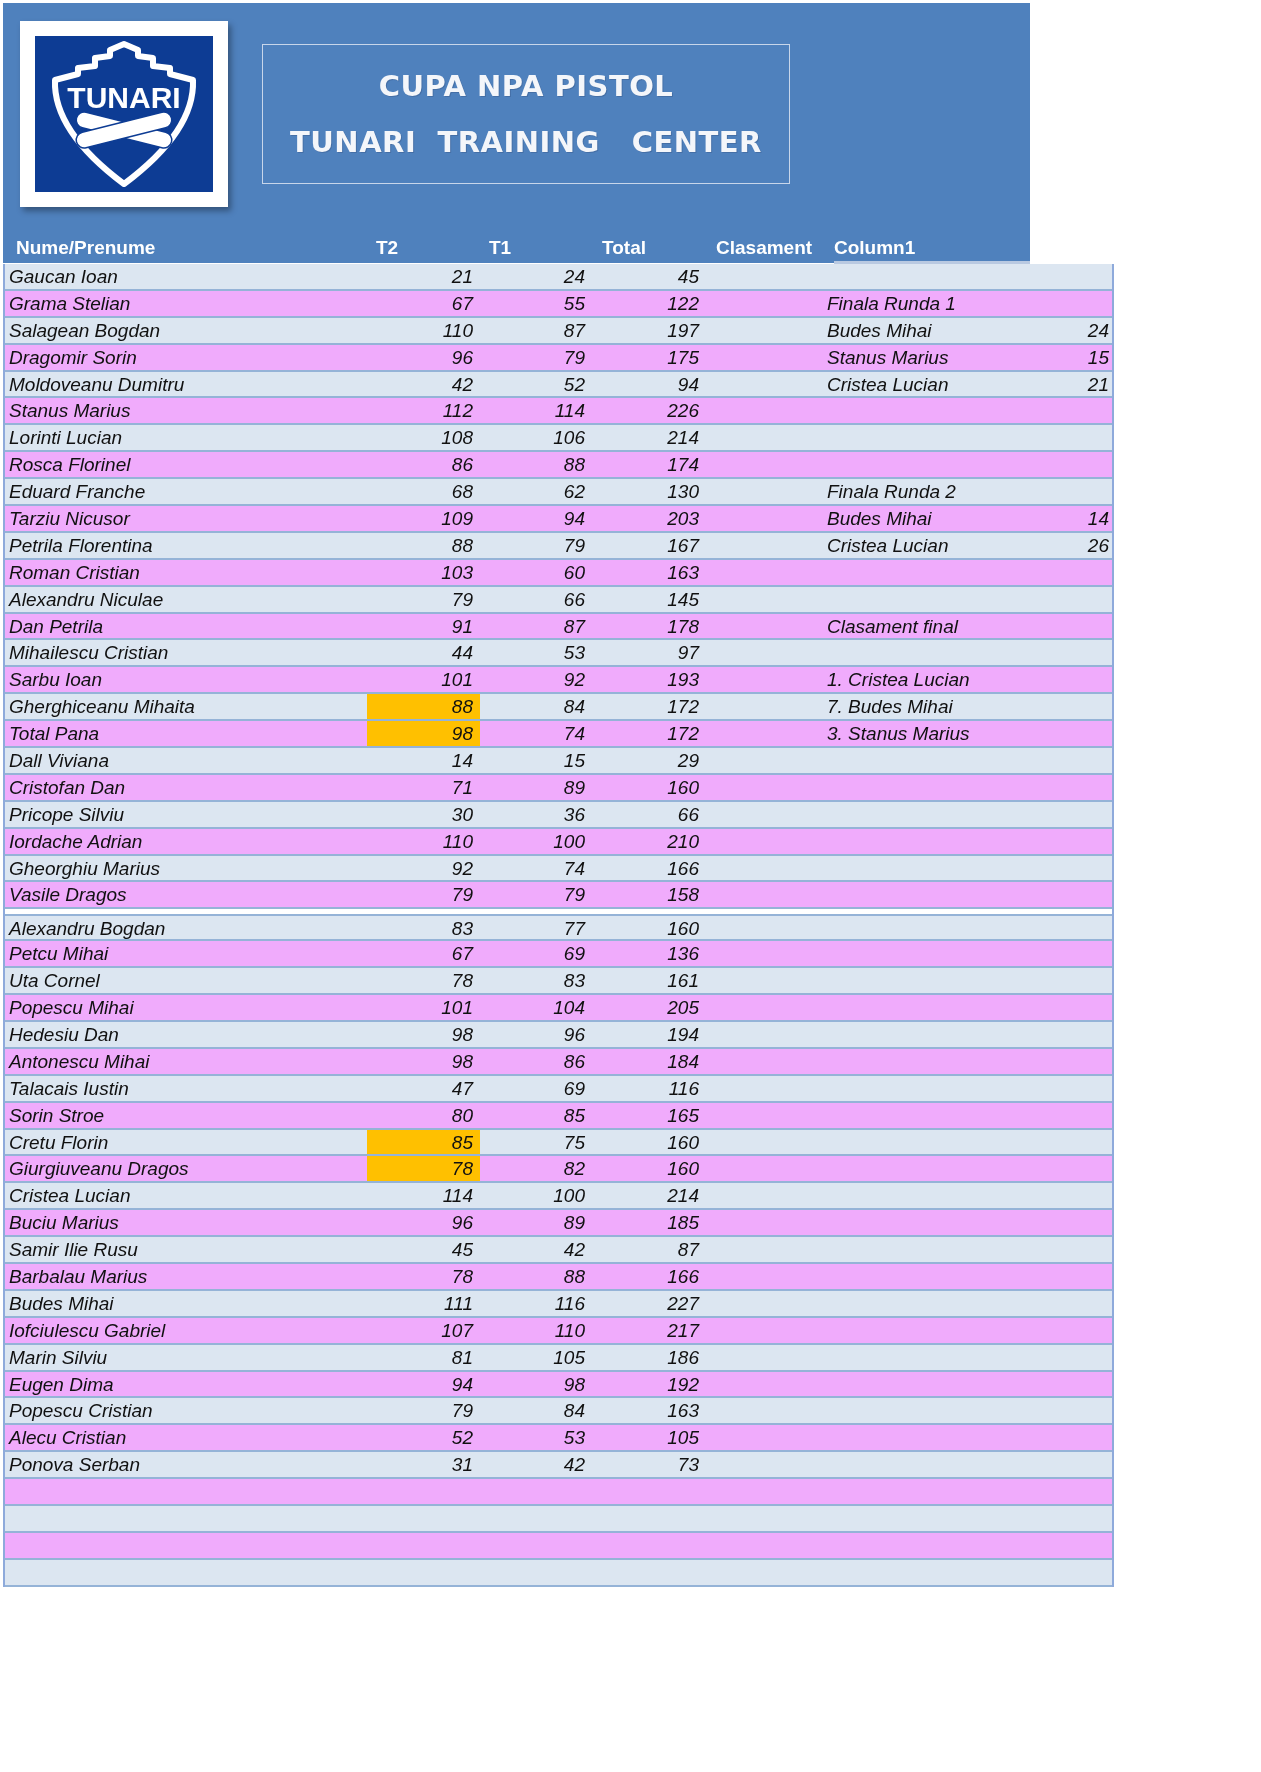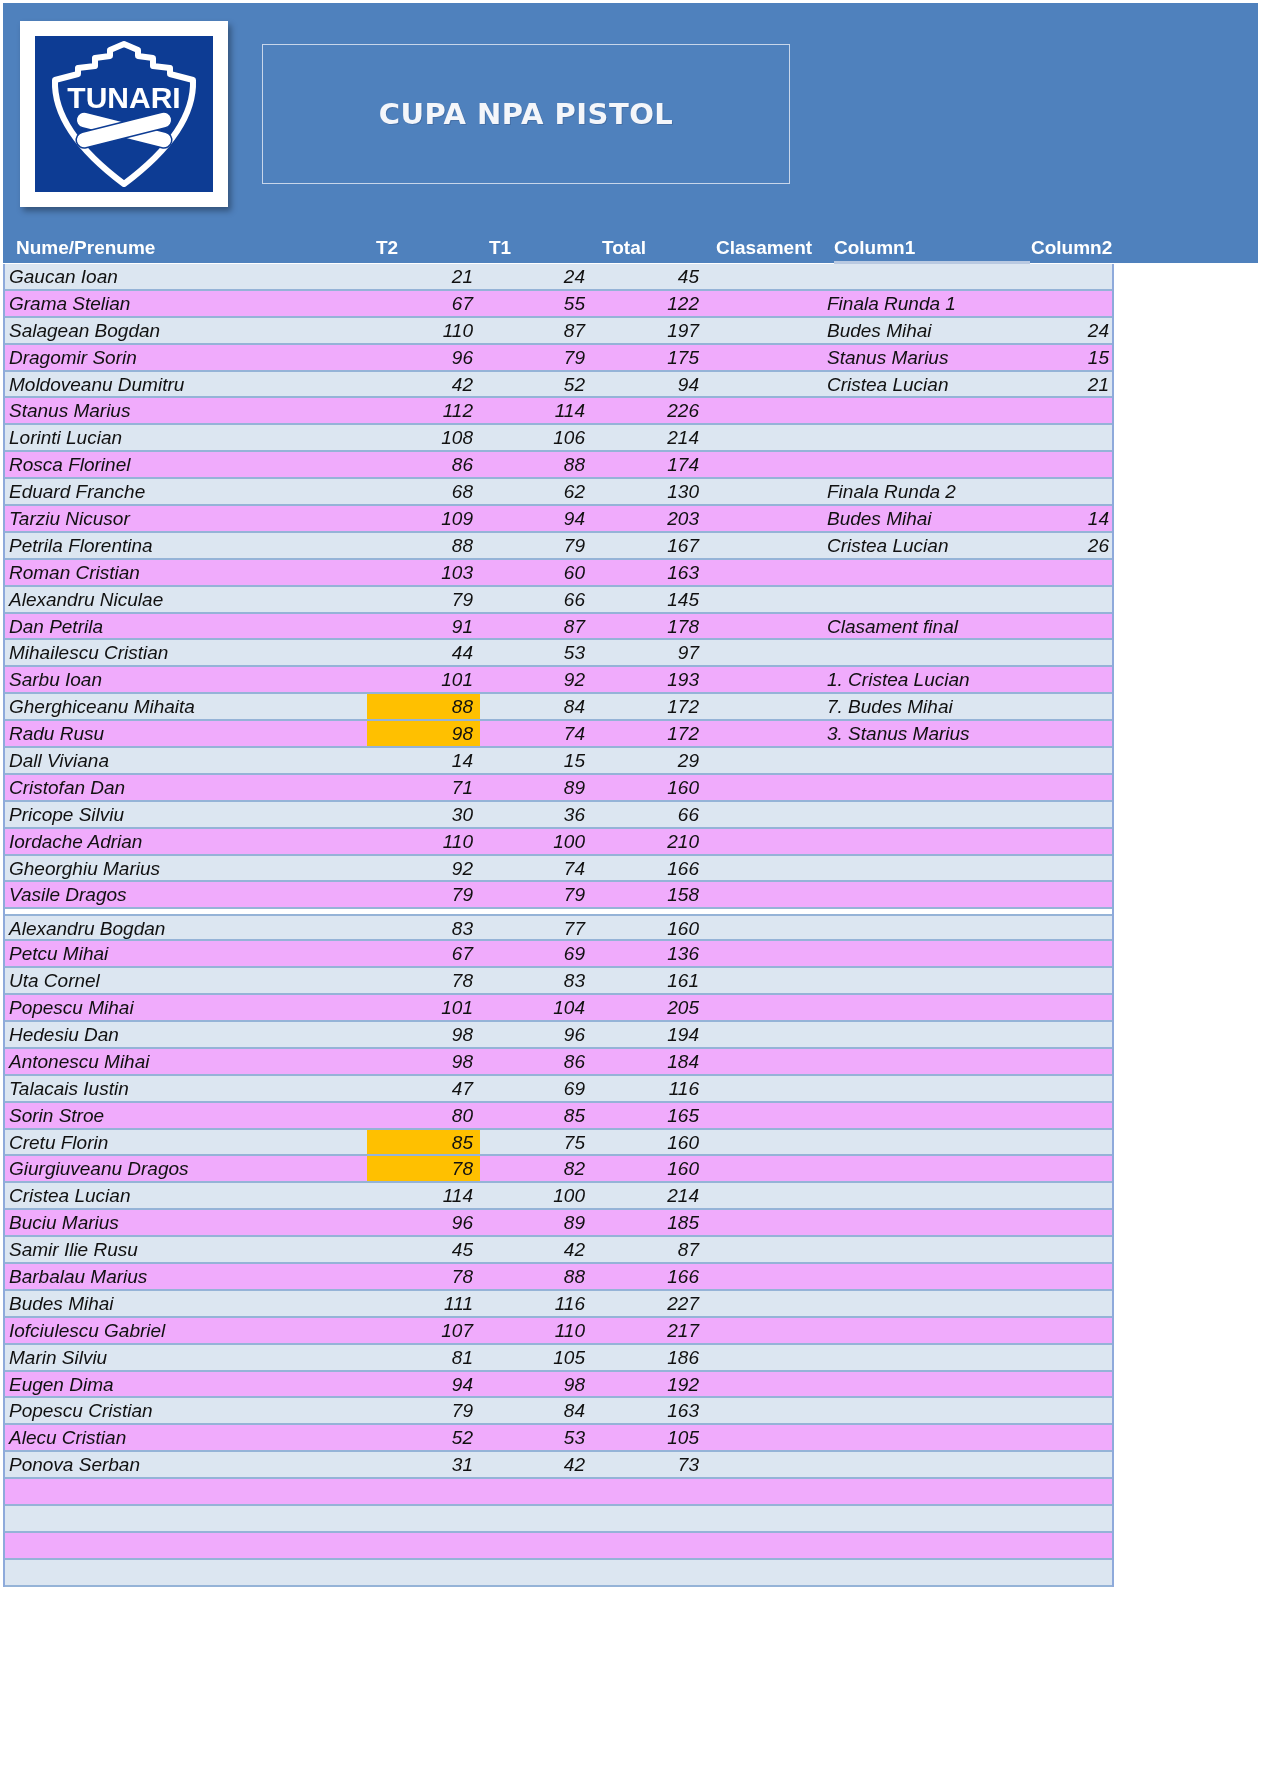--- a/index.html
+++ b/index.html
@@ -1,20 +1,20 @@
 <!DOCTYPE html>
 <html><head>
   <meta charset="utf-8">
   <style>
     * { box-sizing: border-box; margin: 0; padding: 0; }
     html, body { width: 1261px; height: 1772px; background: #ffffff; overflow: hidden; }
     body { font-family: "Liberation Sans", "DejaVu Sans", sans-serif; color: #111; position: relative; }
 
     .banner {
-      position: absolute; left: 3px; top: 3px; width: 1255px; height: 260px;
+      position: absolute; left: 3px; top: 3px; width: 1027px; height: 260px;
       background: #4f81bd;
       padding-left: 23px;
     }
     .logo-frame {
       position: absolute; left: 17px; top: 18px; width: 208px; height: 186px;
       background: #ffffff;
       box-shadow: 3px 4px 6px rgba(0,0,0,0.35);
     }
     .logo-inner {
       position: absolute; left: 15px; top: 15px; width: 178px; height: 156px;
@@ -85,20 +85,21 @@
         <g fill="#ffffff" stroke="#0d3c94" stroke-width="1.5">
           <rect x="40" y="86" width="98" height="16" rx="8" transform="rotate(14 89 94)"></rect>
           <rect x="40" y="86" width="98" height="16" rx="8" transform="rotate(-14 89 94)"></rect>
         </g>
       </svg>
     </div>
   </div>
 
   <div class="title-box">
     <div class="title-line">CUPA NPA PISTOL</div>
+    <div class="title-line">TUNARI  TRAINING   CENTER</div>
   </div>
 </div>
 
 <div class="header-row">
   <span class="hcell" style="left:4px">Nume/Prenume</span>
   <span class="hcell" style="left:364px">T2</span>
   <span class="hcell" style="left:477px">T1</span>
   <span class="hcell" style="left:590px">Total</span>
   <span class="hcell" style="left:704px">Clasament</span>
   <span class="hcell" style="left:822px">Column1</span>
@@ -239,21 +240,21 @@
       <div class="hl"></div>
       <span class="cell c-name">Gherghiceanu Mihaita</span>
       <span class="cell c-t2">88</span>
       <span class="cell c-t1">84</span>
       <span class="cell c-total">172</span>
       <span class="cell c-col1">7. Budes Mihai</span>
       <span class="cell c-col2"></span>
     </div>
     <div class="row even">
       <div class="hl"></div>
-      <span class="cell c-name">Radu Rusu</span>
+      <span class="cell c-name">Total Pana</span>
       <span class="cell c-t2">98</span>
       <span class="cell c-t1">74</span>
       <span class="cell c-total">172</span>
       <span class="cell c-col1">3. Stanus Marius</span>
       <span class="cell c-col2"></span>
     </div>
     <div class="row odd">
       <span class="cell c-name">Dall Viviana</span>
       <span class="cell c-t2">14</span>
       <span class="cell c-t1">15</span>

